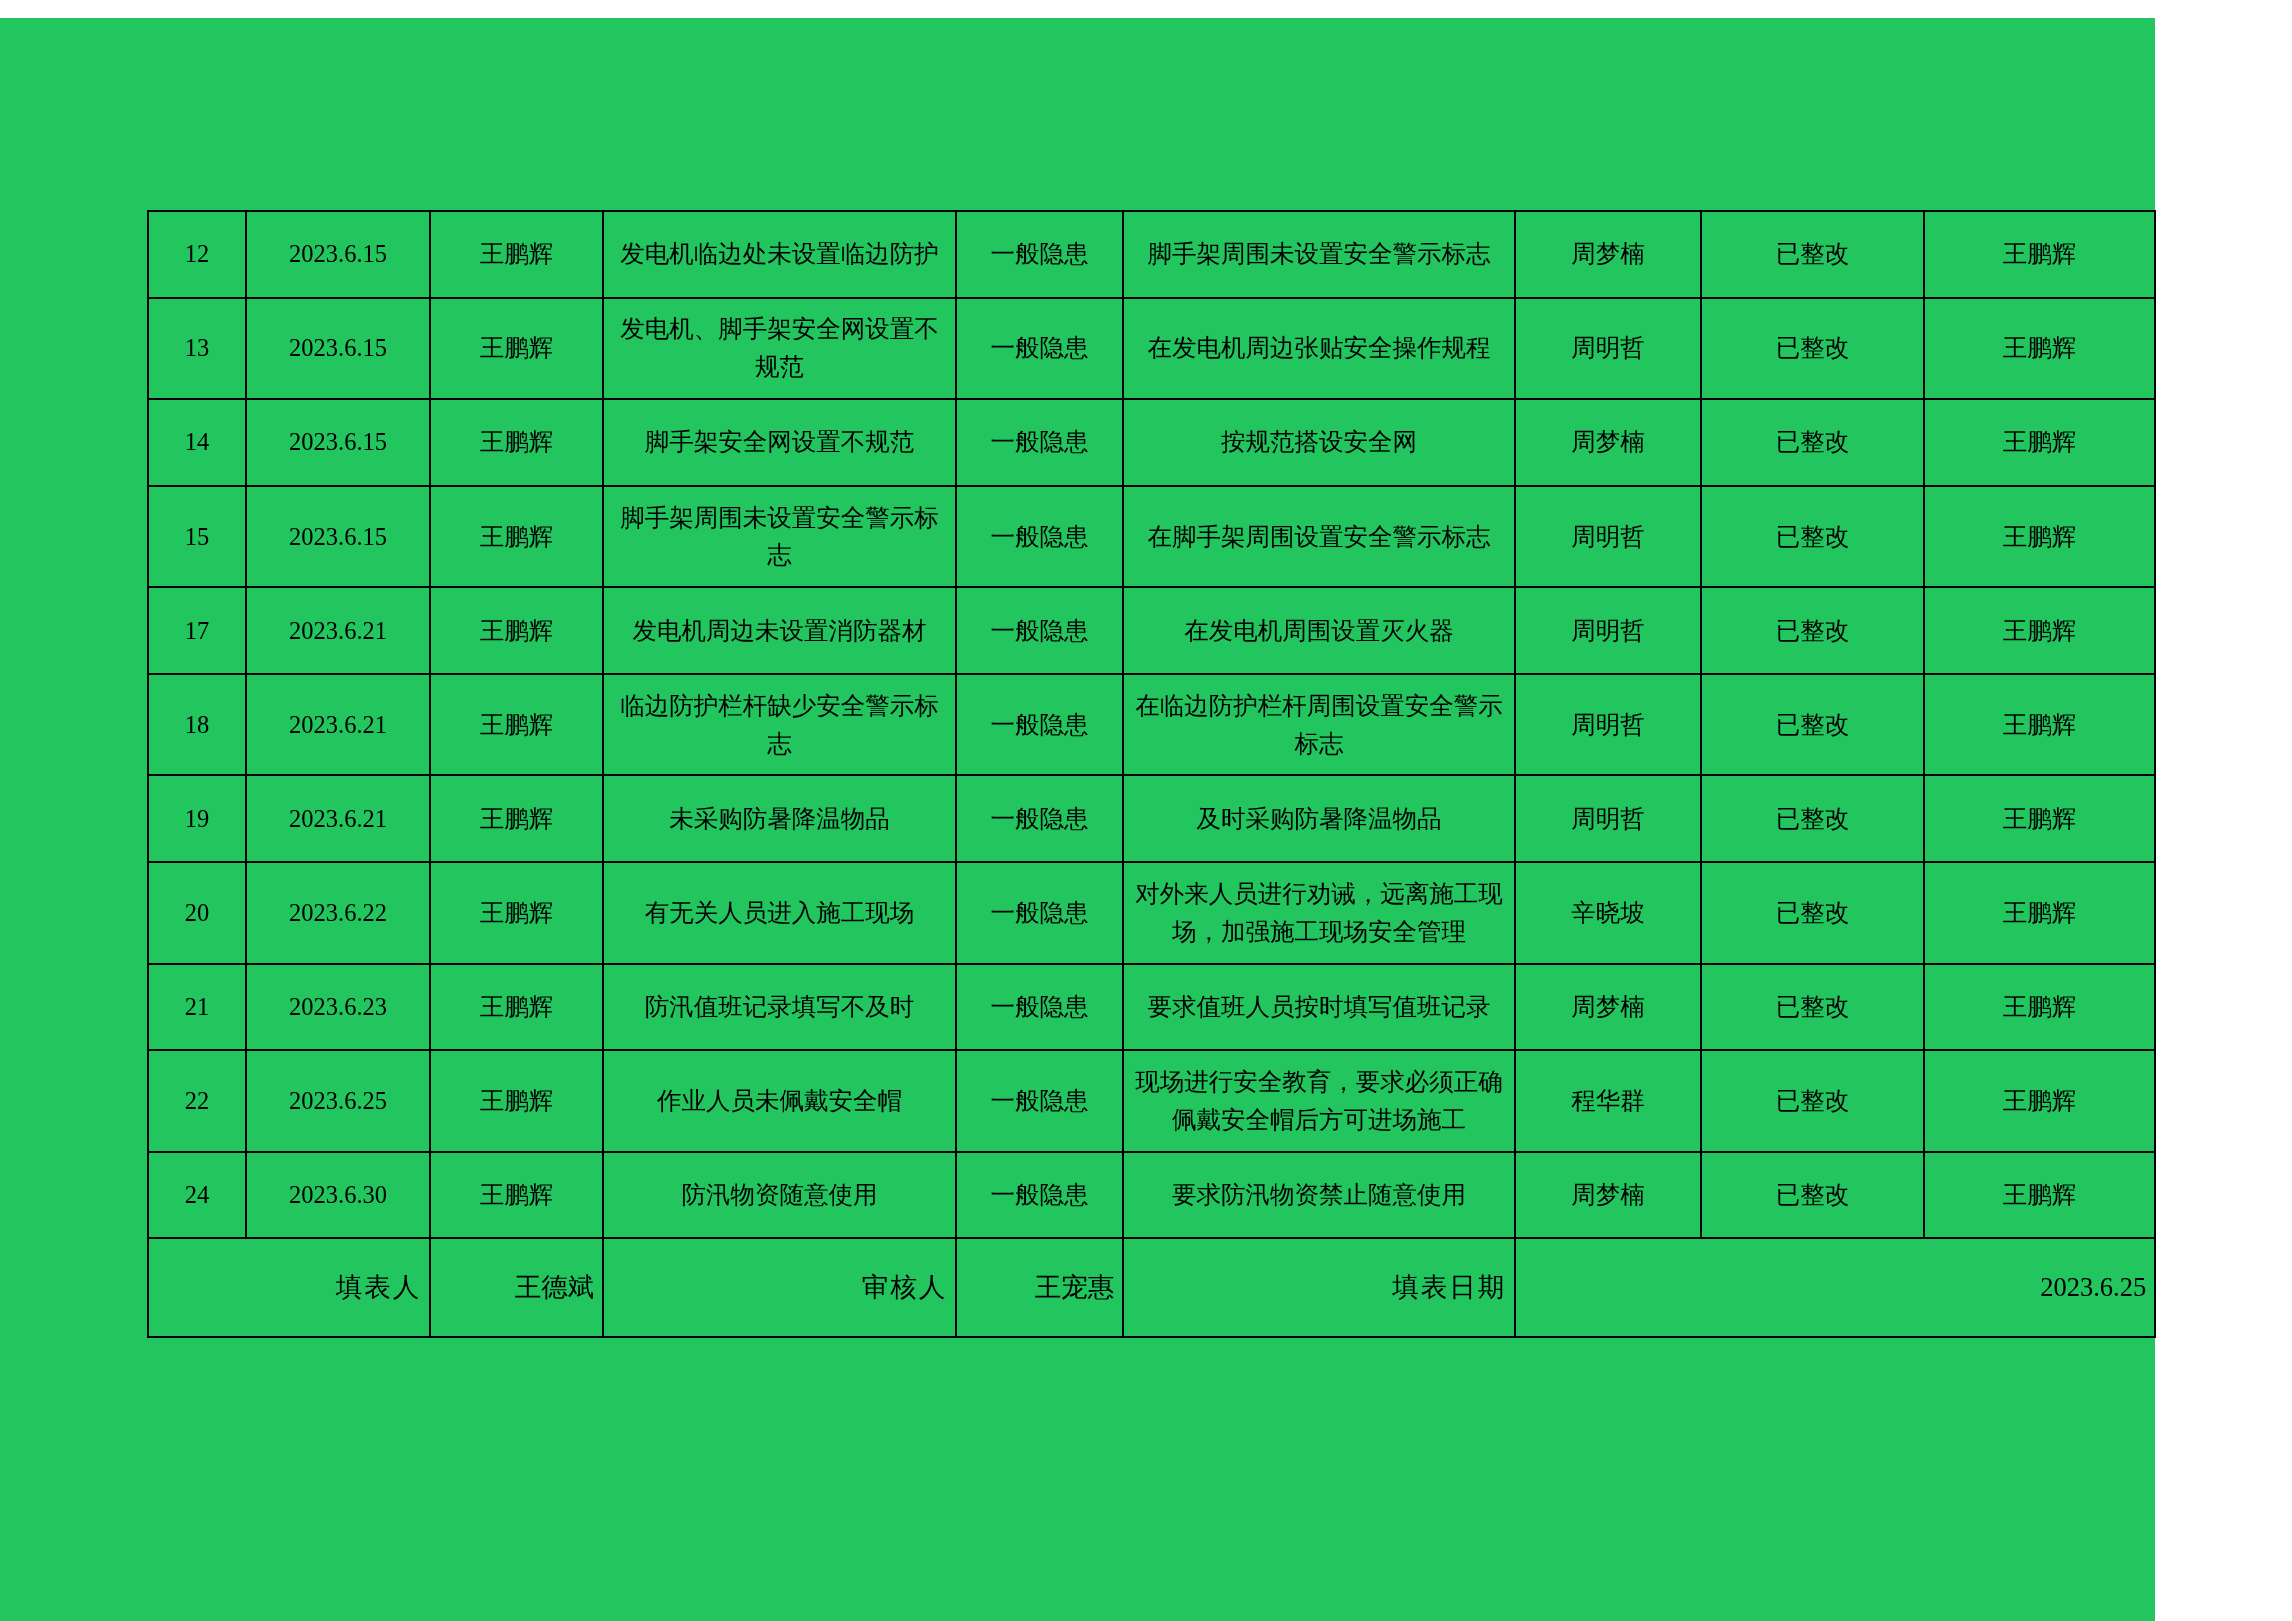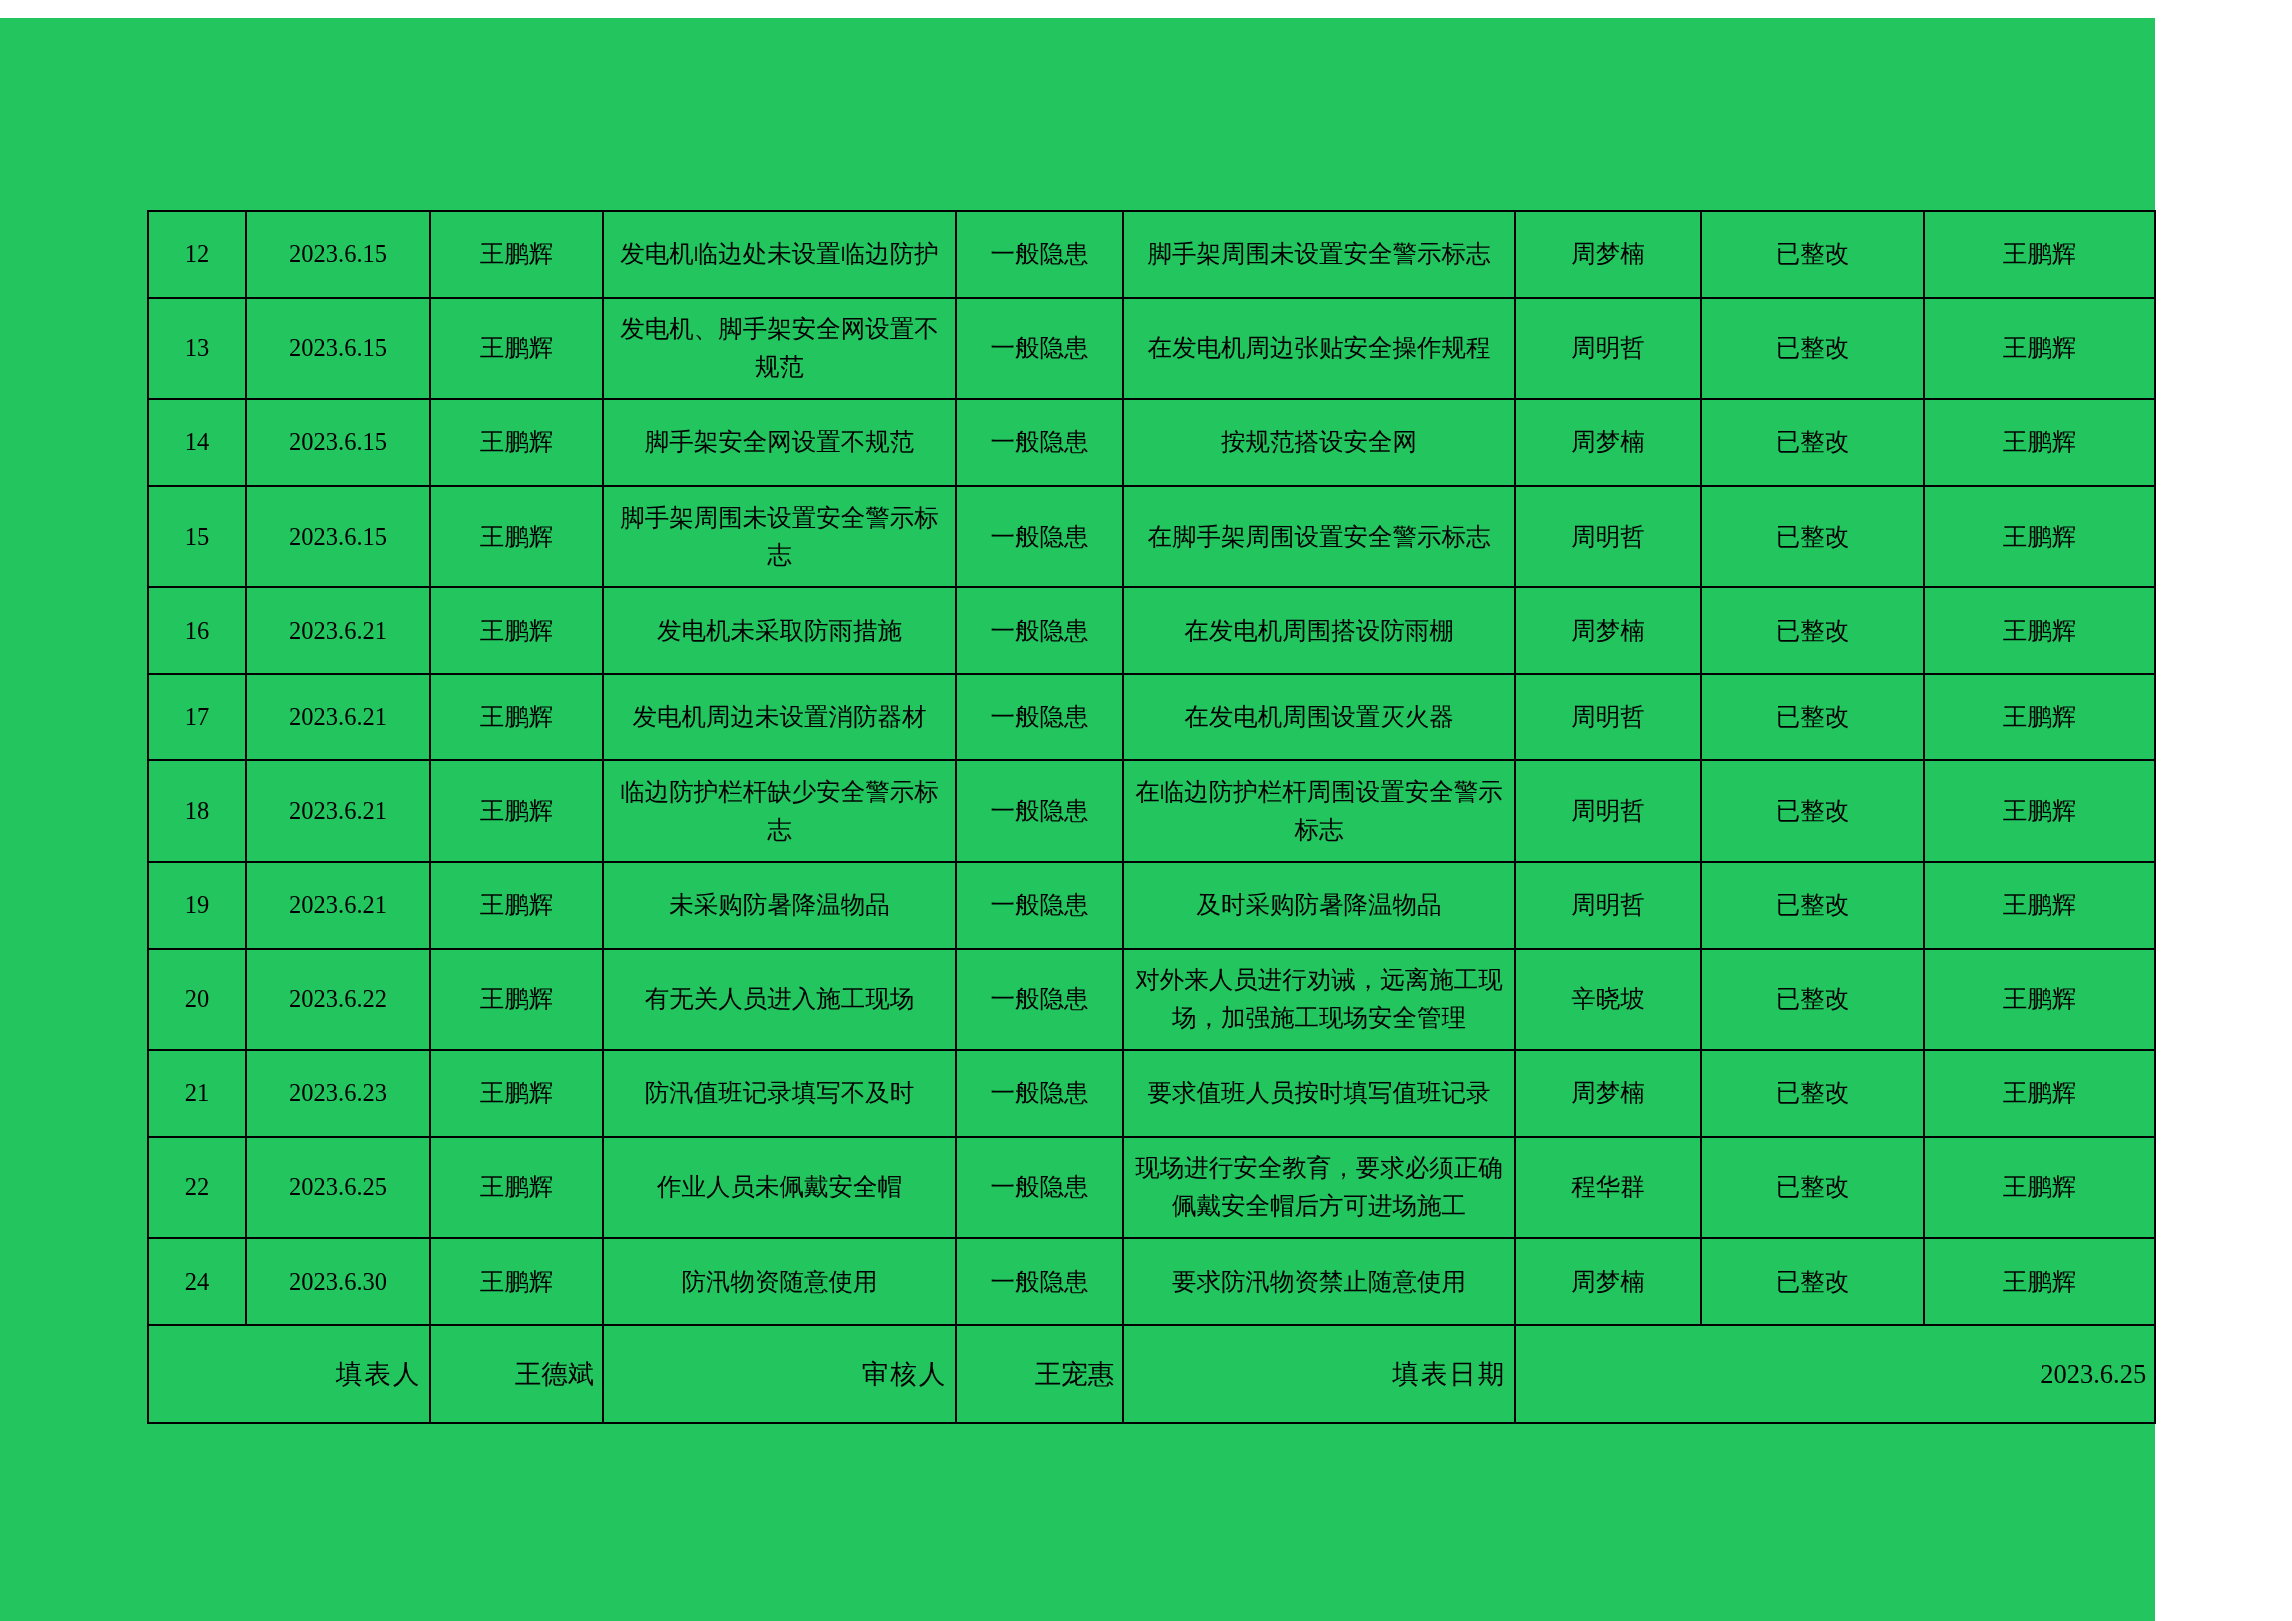--- a/index.html
+++ b/index.html
@@ -125,31 +125,20 @@
           <td>2023.6.15</td>
           <td>王鹏辉</td>
           <td class="desc">脚手架周围未设置安全警示标志</td>
           <td>一般隐患</td>
           <td class="measure">在脚手架周围设置安全警示标志</td>
           <td>周明哲</td>
           <td>已整改</td>
           <td>王鹏辉</td>
         </tr>
         <tr class="data-row">
-          <td>16</td>
-          <td>2023.6.21</td>
-          <td>王鹏辉</td>
-          <td class="desc">发电机未采取防雨措施</td>
-          <td>一般隐患</td>
-          <td class="measure">在发电机周围搭设防雨棚</td>
-          <td>周梦楠</td>
-          <td>已整改</td>
-          <td>王鹏辉</td>
-        </tr>
-        <tr class="data-row">
           <td>17</td>
           <td>2023.6.21</td>
           <td>王鹏辉</td>
           <td class="desc">发电机周边未设置消防器材</td>
           <td>一般隐患</td>
           <td class="measure">在发电机周围设置灭火器</td>
           <td>周明哲</td>
           <td>已整改</td>
           <td>王鹏辉</td>
         </tr>

